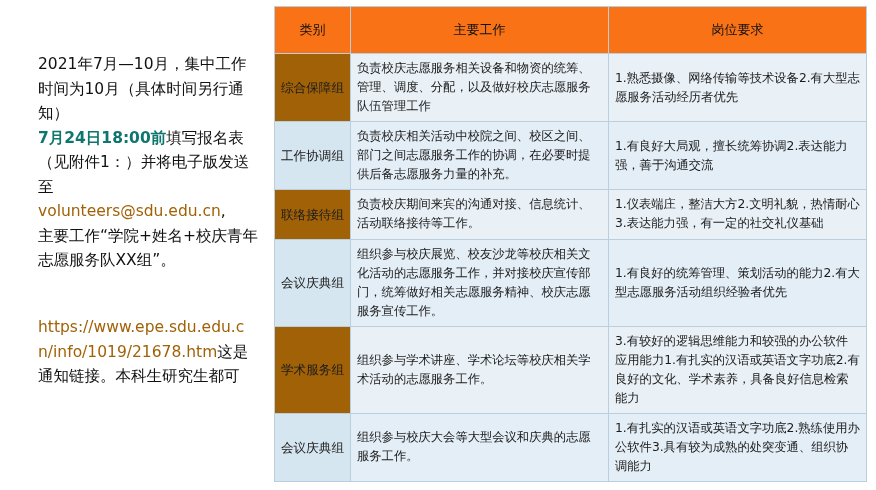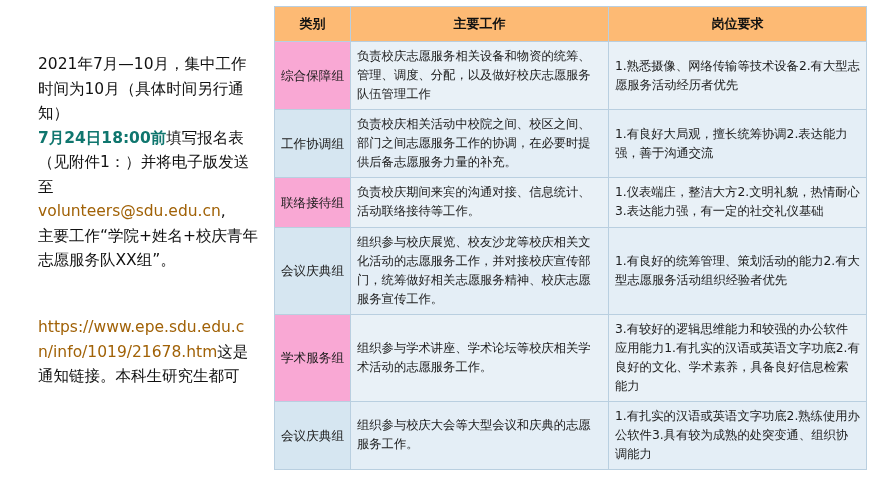--- a/index.html
+++ b/index.html
@@ -71,33 +71,33 @@
   table.jobs col.c1 { width: 76px; }
   table.jobs col.c2 { width: 258px; }
   table.jobs col.c3 { width: 258px; }
   table.jobs th, table.jobs td {
     border: 1px solid #b9cfe0;
     vertical-align: middle;
     padding: 5px 6px;
     line-height: 1.55;
   }
   table.jobs thead th {
-    background: #fdba74;
+    background: #f97316;
     text-align: center;
-    font-weight: bold;
+    font-weight: normal;
     font-size: 13px;
-    padding: 7px 4px;
+    padding: 13px 4px;
     color: #111;
   }
   table.jobs tbody td {
     background: #e9f1f7;
   }
   table.jobs tbody td.cat {
     text-align: center;
-    background: #f9a8d4;
+    background: #a16207;
     font-size: 12.6px;
   }
   table.jobs tbody tr:nth-child(even) td {
     background: #e4eef6;
   }
   table.jobs tbody tr:nth-child(even) td.cat {
     background: #d6e6f1;
   }
 </style>
 </head>

